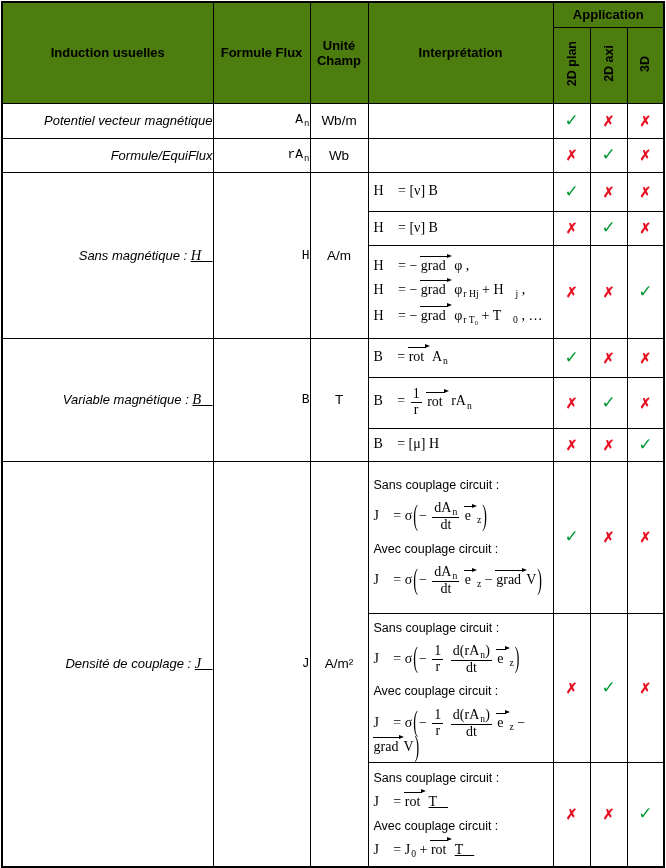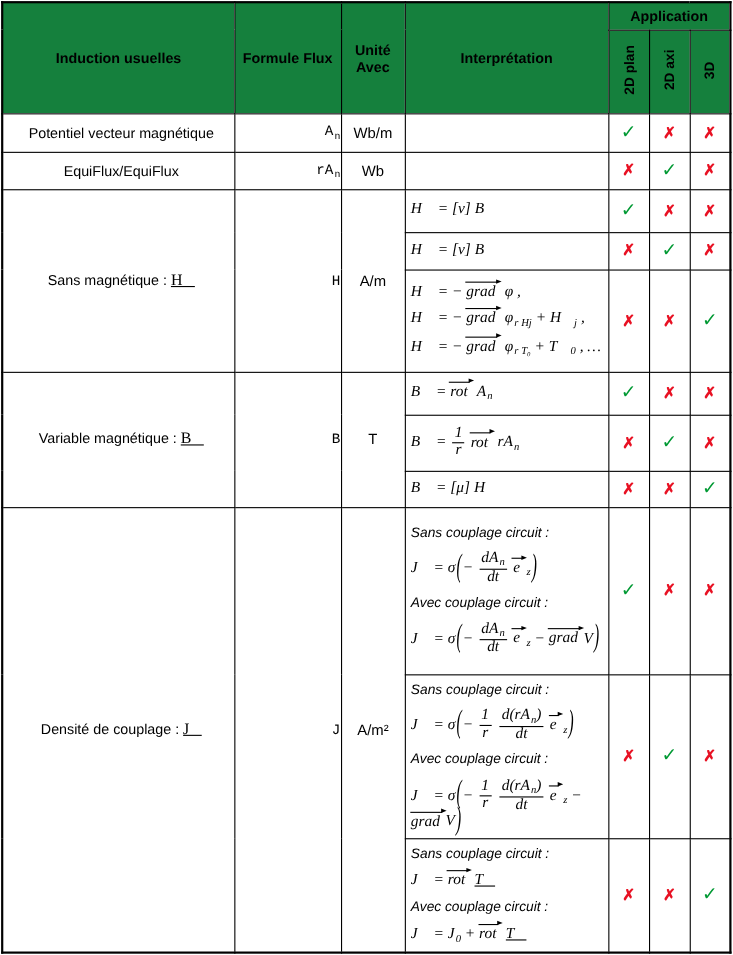--- a/index.html
+++ b/index.html
@@ -1,37 +1,37 @@
 <!DOCTYPE html>
 <html><head>
 <meta charset="utf-8">
 <style>
   html,body{margin:0;padding:0;background:#fff;}
   .page{width:666px;height:868px;background:#fff;overflow:hidden;}
   table{border-collapse:collapse;table-layout:fixed;width:664px;margin:1px;
         font-family:"Liberation Sans",sans-serif;color:#000;}
   table{border:2px solid #000;}
   th,td{border:1px solid #000;padding:0;overflow:hidden;vertical-align:middle;background:#fff;}
-  th{background:#15803d;font-weight:bold;font-size:13px;}
+  th{background:#4d7c0f;font-weight:bold;font-size:13px;}
   th.app{font-size:13px;}
   th.vcell{text-align:center;}
   .vt{display:inline-block;writing-mode:vertical-rl;transform:rotate(180deg);
       white-space:nowrap;font-size:12.5px;font-weight:bold;}
-  td.lab{font-size:13px;text-align:center;padding-left:5px;}
+  td.lab{font-size:13px;text-align:right;padding-left:5px;font-style:italic;}
   td.lab .sym{font-family:"Liberation Serif","DejaVu Serif",serif;font-size:14.5px;
               text-decoration:underline;}
   td.formule{font-family:"Liberation Mono","DejaVu Sans Mono",monospace;
              font-size:13px;text-align:right;}
   td.unite{font-size:13.5px;text-align:center;}
   td.interp{font-family:"Liberation Serif","DejaVu Serif",serif;font-size:14px;
             text-align:left;padding:2px 2px 2px 5px;}
   td.mark{text-align:center;}
   .yes{font-size:17px;line-height:1;}
   .no{font-size:14px;font-weight:bold;line-height:1;}
-  .ilines{display:flex;flex-direction:column;justify-content:flex-end;font-style:italic;}
+  .ilines{display:flex;flex-direction:column;justify-content:flex-end;}
   .fline{margin:4px 0;line-height:1.15;}
   .txt{font-family:"Liberation Sans",sans-serif;font-size:12.5px;}
   .ss{font-size:69%;vertical-align:-3px;margin-left:1px;}
   .oa{position:relative;margin-right:5px;}
   .oa::before{content:"";position:absolute;left:-1px;right:-2px;top:-2px;
               border-top:1px solid #000;}
   .oa::after{content:"";position:absolute;right:-6px;top:-4.5px;width:0;height:0;
              border-left:5px solid #000;border-top:2.5px solid transparent;
              border-bottom:2.5px solid transparent;}
   .ul{text-decoration:underline;}
@@ -53,42 +53,42 @@
         <col style="width:58px">
       <col style="width:185px">
         <col style="width:37px">
         <col style="width:37px">
         <col style="width:37px">
     </colgroup>
     <thead>
       <tr style="height:25px">
         <th rowspan="2">Induction usuelles</th>
         <th rowspan="2">Formule Flux</th>
-        <th rowspan="2">Unité Avec</th>
+        <th rowspan="2">Unité Champ</th>
         <th rowspan="2">Interprétation</th>
         <th colspan="3" class="app">Application</th>
       </tr>
       <tr style="height:76px">
         <th class="vcell"><span class="vt">2D plan</span></th>
         <th class="vcell"><span class="vt">2D axi</span></th>
         <th class="vcell"><span class="vt">3D</span></th>
       </tr>
     </thead>
     <tbody>
         <tr style="height: 35px;">
           <td class="lab" rowspan="1"><span>Potentiel vecteur magnétique</span></td>
           <td class="formule" rowspan="1"><span>A</span><span class="ss">n</span></td>
           <td class="unite" rowspan="1">Wb/m</td>
           <td class="interp"></td>
           <td class="mark"><span class="yes" style="color: rgb(0, 153, 51);">✓</span></td>
           <td class="mark"><span class="no" style="color: rgb(232, 17, 35);">✗</span></td>
           <td class="mark"><span class="no" style="color: rgb(232, 17, 35);">✗</span></td>
         </tr>
         <tr style="height: 34px;">
-          <td class="lab" rowspan="1"><span>EquiFlux/EquiFlux</span></td>
+          <td class="lab" rowspan="1"><span>Formule/EquiFlux</span></td>
           <td class="formule" rowspan="1"><span>rA</span><span class="ss">n</span></td>
           <td class="unite" rowspan="1">Wb</td>
           <td class="interp"></td>
           <td class="mark"><span class="no" style="color: rgb(232, 17, 35);">✗</span></td>
           <td class="mark"><span class="yes" style="color: rgb(0, 153, 51);">✓</span></td>
           <td class="mark"><span class="no" style="color: rgb(232, 17, 35);">✗</span></td>
         </tr>
         <tr style="height: 39px;">
           <td class="lab" rowspan="3"><span>Sans magnétique :  </span><span class="sym">H⃗</span></td>
           <td class="formule" rowspan="3"><span>H</span></td>

